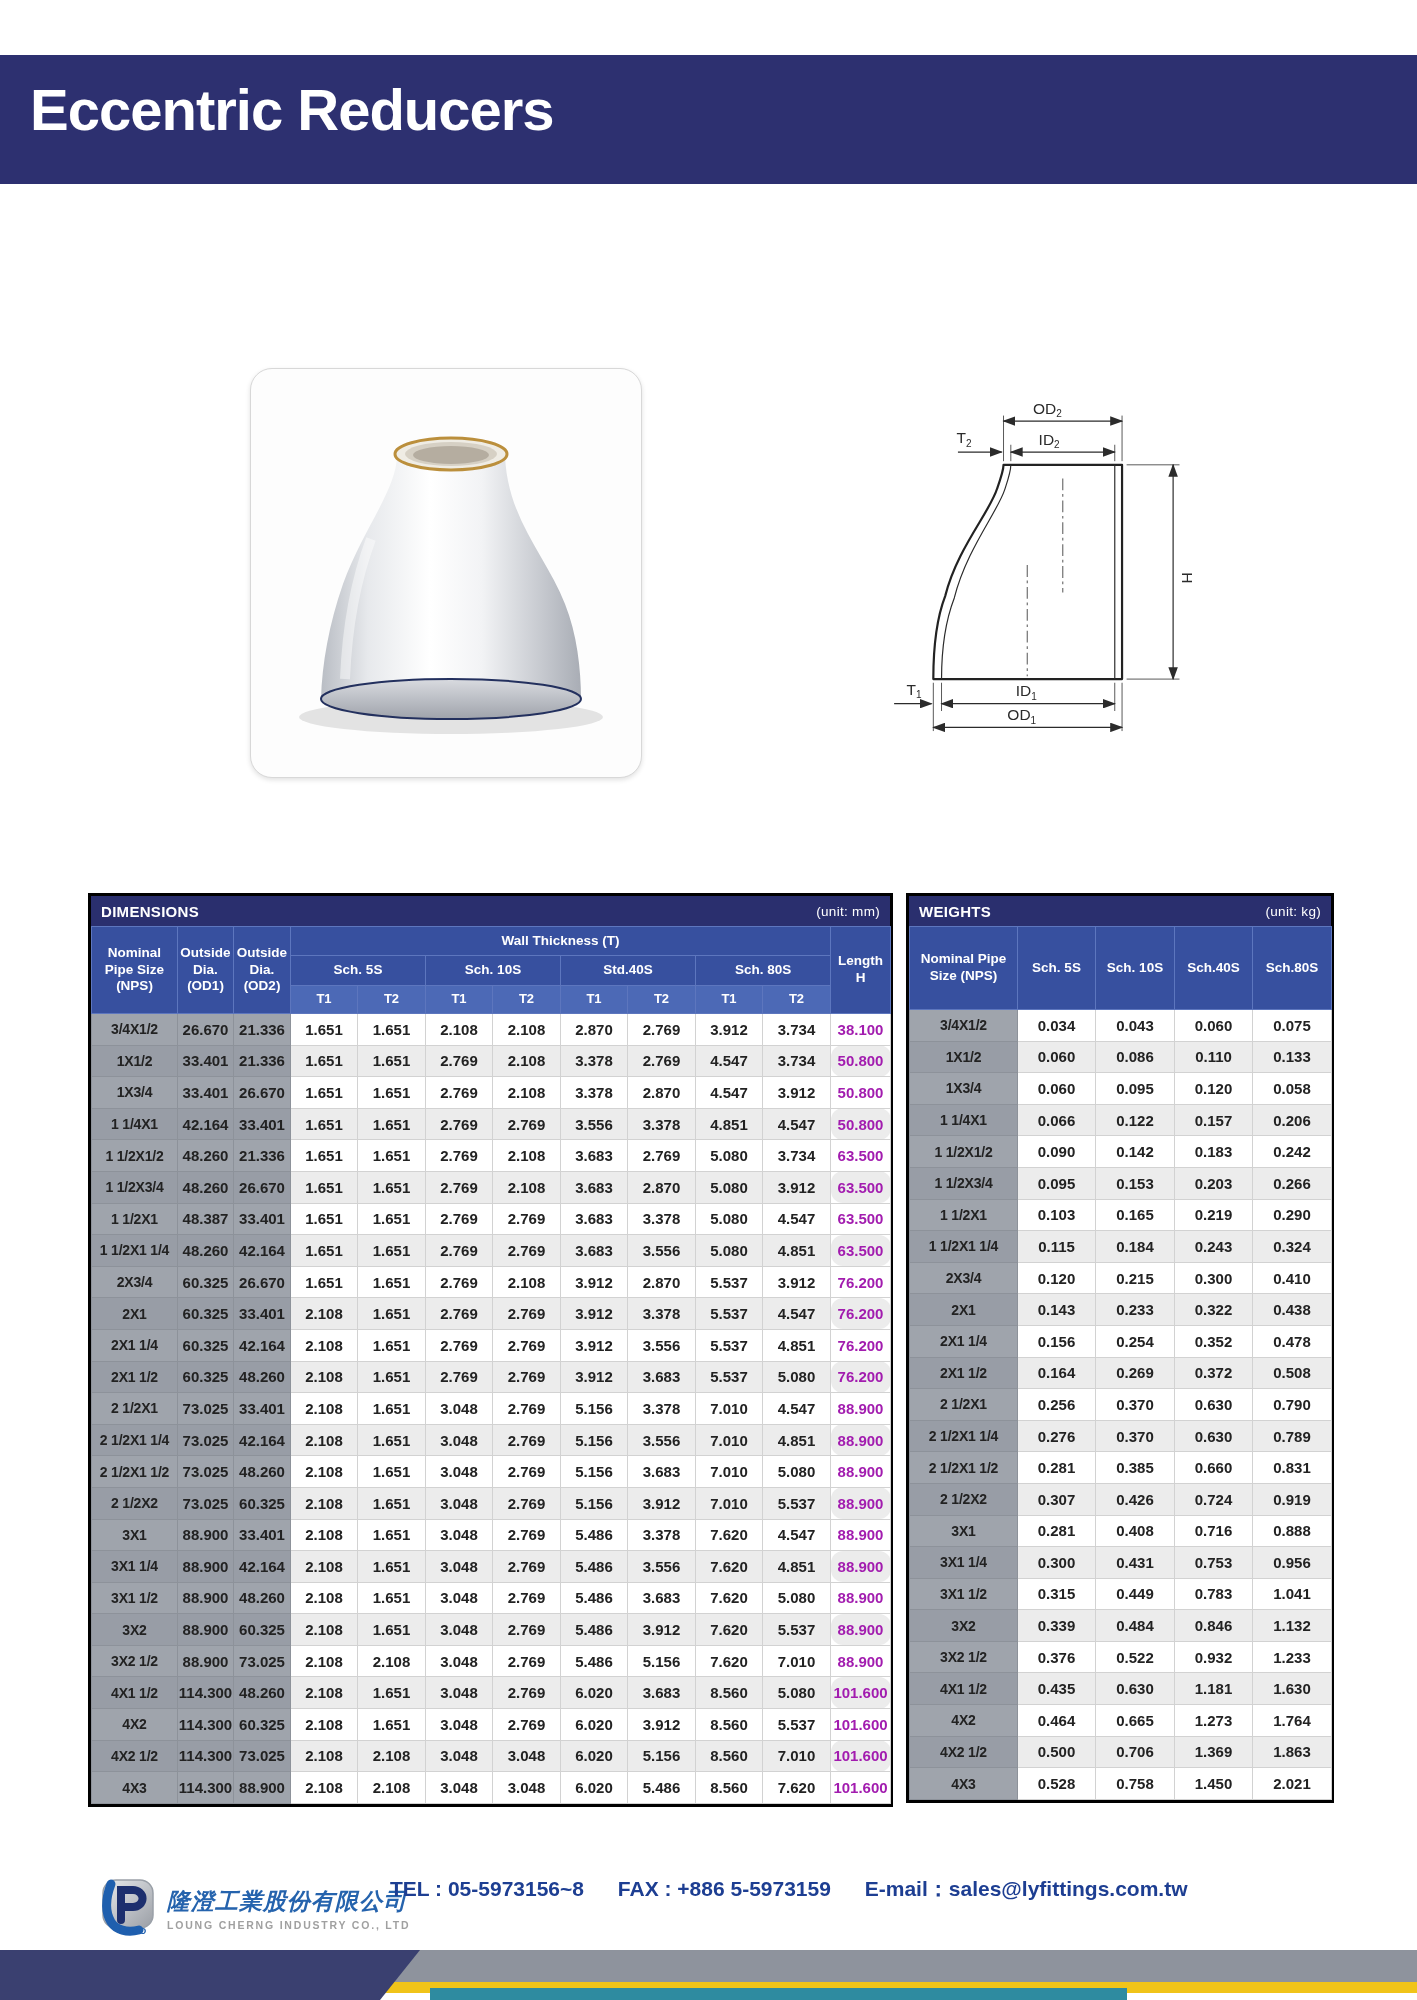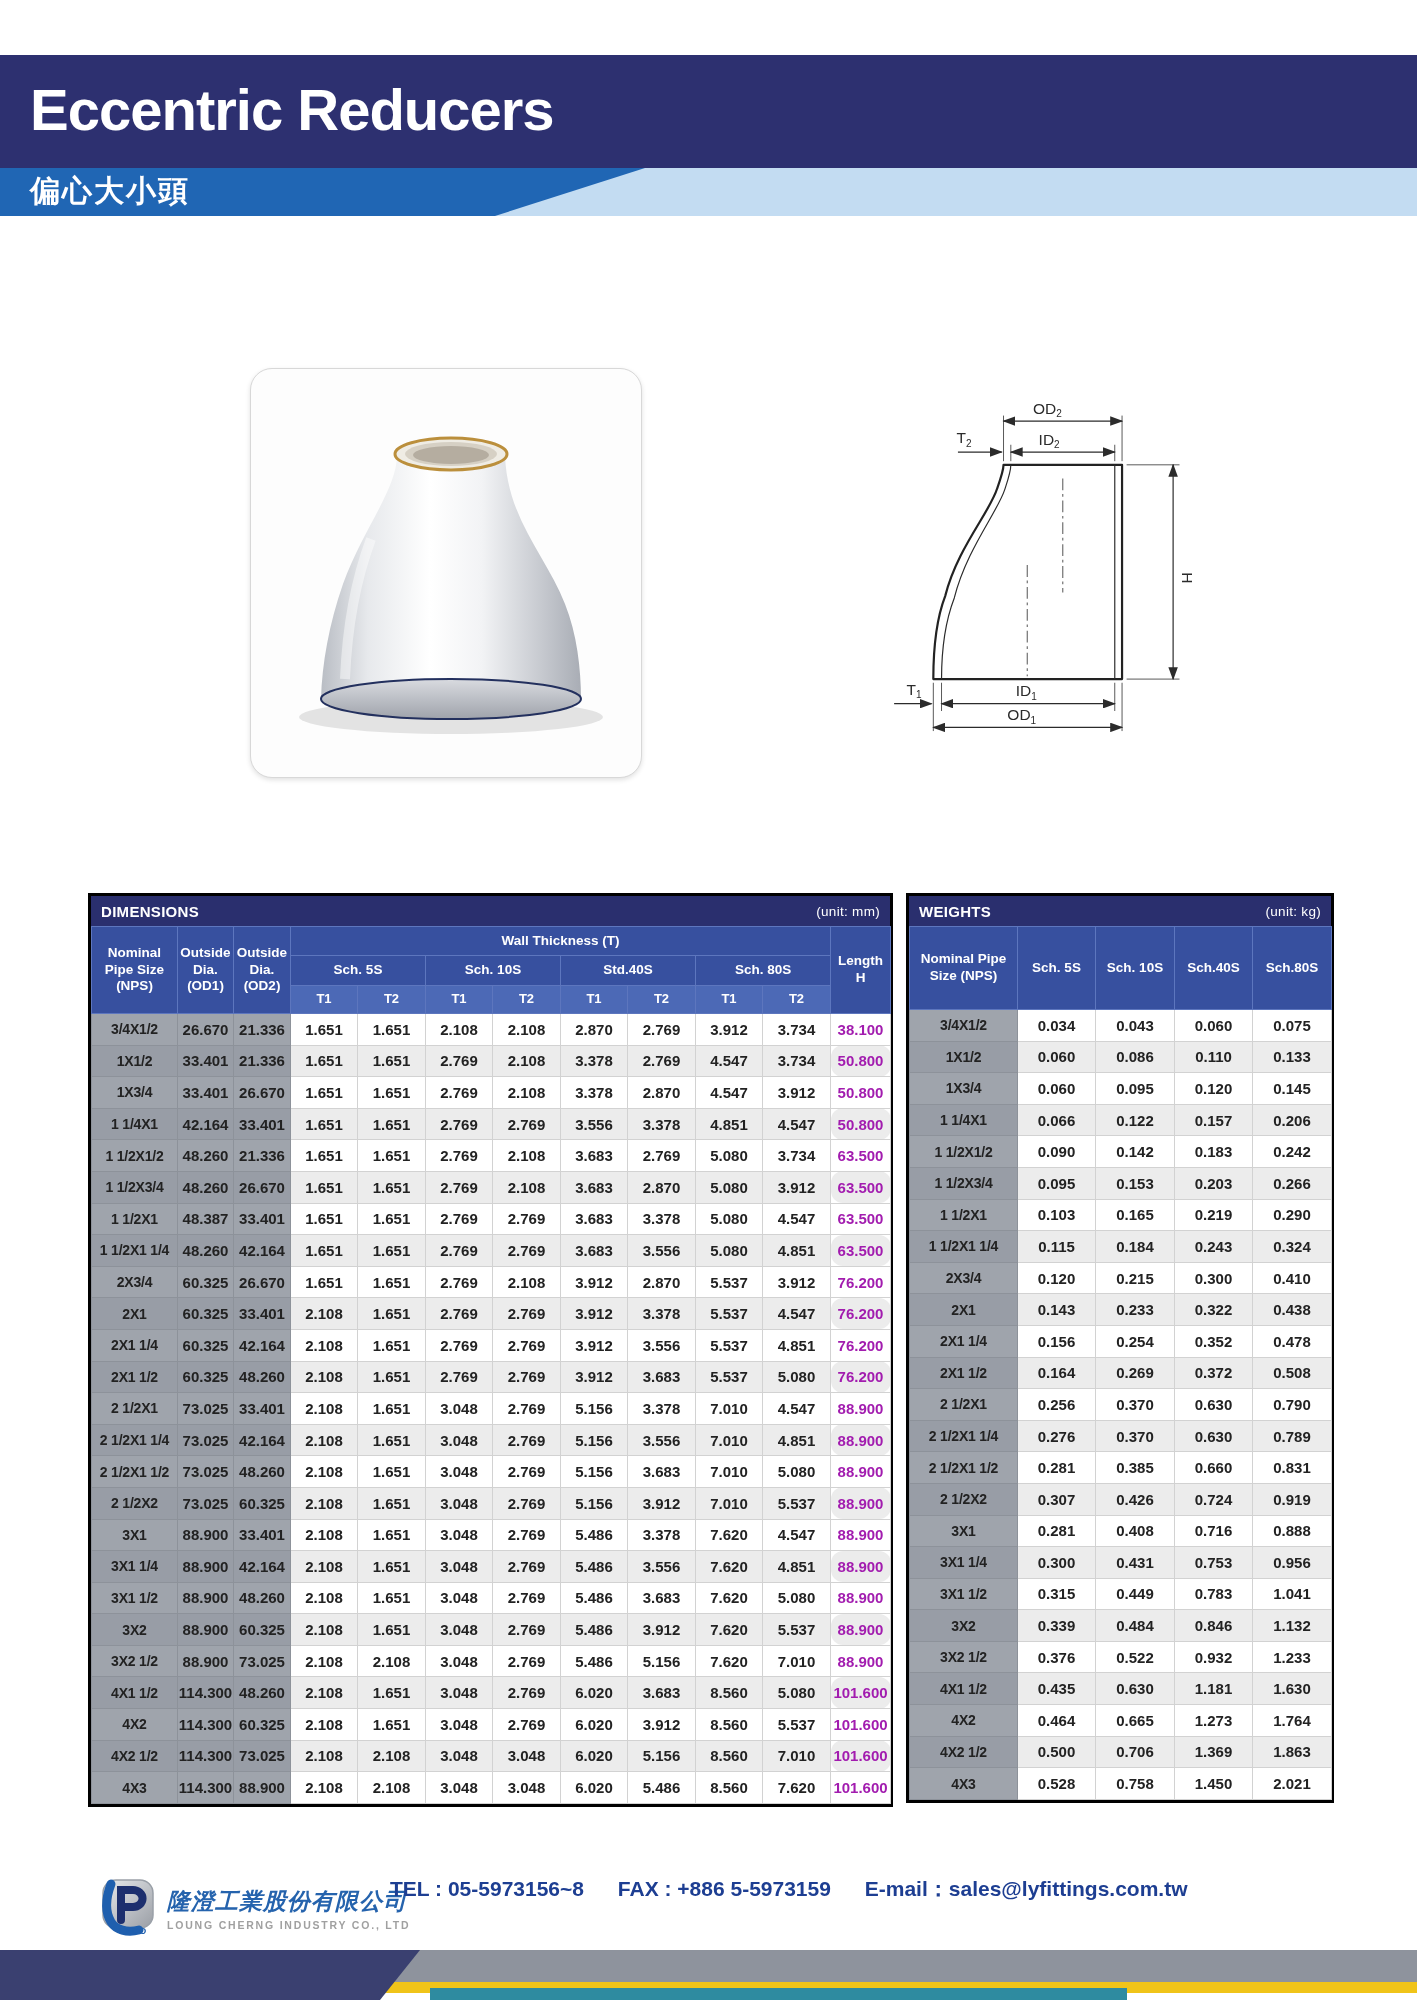--- a/index.html
+++ b/index.html
@@ -71,24 +71,20 @@
   .band-navy{position:absolute;left:0;top:1950px;width:445px;height:50px;background:#3a4070;
              clip-path:polygon(0 0,420px 0,380px 100%,0 100%);}
 </style>
 </head>
 <body>
 
 <div class="page">
 
   <div class="top-navy">
     <h1>Eccentric Reducers</h1>
-  </div>
-  <div class="sub-band">
-    <div class="sub-blue"></div>
-    <h2>偏心大小頭</h2>
   </div>
 
   <div class="photo-card">
     <svg width="390" height="408" viewBox="0 0 390 408">
       <defs>
         <linearGradient id="bodyGrad" x1="0" y1="0" x2="1" y2="0">
           <stop offset="0" stop-color="#b9bdc4"></stop>
             <stop offset="0.18" stop-color="#e7e9ec"></stop>
           <stop offset="0.42" stop-color="#ffffff"></stop>
             <stop offset="0.62" stop-color="#f2f3f5"></stop>
@@ -591,21 +587,21 @@
             <td>0.060</td>
             <td>0.086</td>
             <td>0.110</td>
             <td>0.133</td>
           </tr>
           <tr>
             <td>1X3/4</td>
             <td>0.060</td>
             <td>0.095</td>
             <td>0.120</td>
-            <td>0.145</td>
+            <td>0.058</td>
           </tr>
           <tr>
             <td>1 1/4X1</td>
             <td>0.066</td>
             <td>0.122</td>
             <td>0.157</td>
             <td>0.206</td>
           </tr>
           <tr>
             <td>1 1/2X1/2</td>

